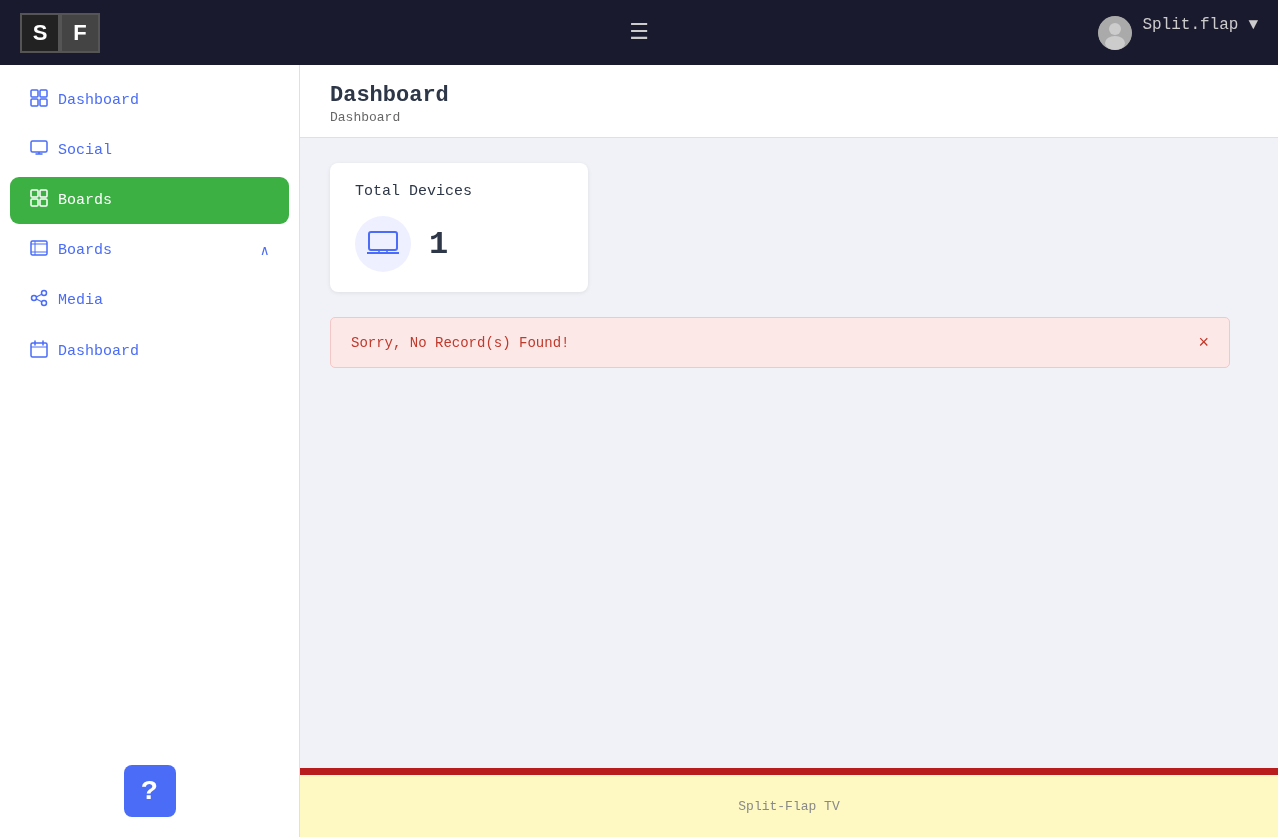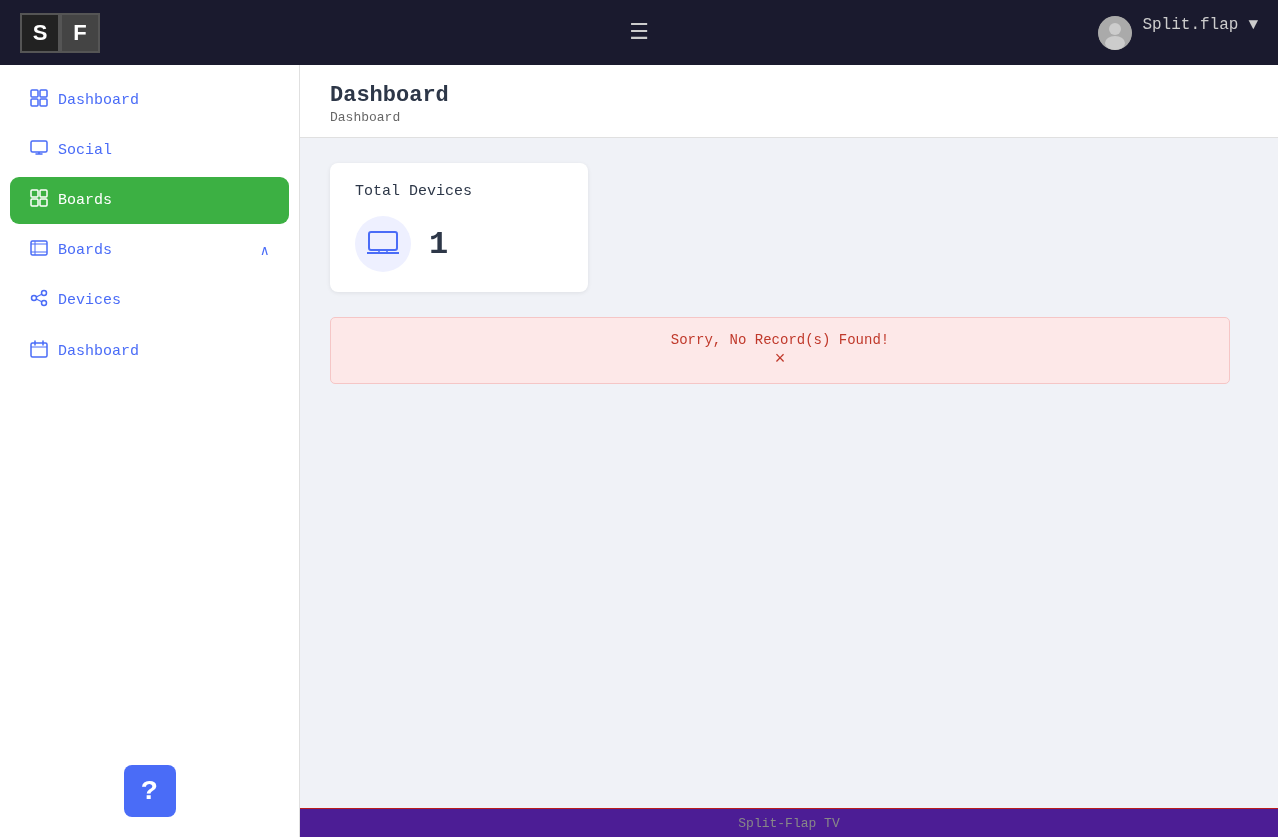--- a/index.html
+++ b/index.html
@@ -202,41 +202,40 @@
     
     .alert-banner {
       background: #fde8e8;
       border: 1px solid #f5c6c6;
       border-radius: 5px;
       padding: 14px 20px;
       display: flex;
       align-items: center;
       justify-content: space-between;
       max-width: 900px;
-      flex-direction: column;
     }
     .alert-text {
       color: #c0392b;
       font-size: 14px;
       font-family: 'Courier New', monospace;
     }
     .alert-close {
       color: #c0392b;
       font-size: 18px;
       cursor: pointer;
       background: none;
       border: none;
       font-family: Arial, sans-serif;
     }
 
     
     .footer {
-      border-top: 1px solid #b91c1c;
-      background: #4c1d95;
-      padding: 5px 30px;
+      border-top: 7px solid #b91c1c;
+      background: #fef9c3;
+      padding: 22px 30px;
       text-align: center;
     }
     .footer-text {
       font-size: 13px;
       color: #888;
       font-family: 'Courier New', monospace;
     }
   </style>
 </head>
 <body>
@@ -317,21 +316,21 @@
     <div class="sidebar-item">
       <span class="icon">
         <svg width="18" height="18" viewBox="0 0 18 18" fill="none">
           <circle cx="14" cy="4" r="2.5" stroke="#4a6cf7" stroke-width="1.5" fill="none"></circle>
           <circle cx="4" cy="9" r="2.5" stroke="#4a6cf7" stroke-width="1.5" fill="none"></circle>
           <circle cx="14" cy="14" r="2.5" stroke="#4a6cf7" stroke-width="1.5" fill="none"></circle>
           <line x1="6.2" y1="8" x2="11.8" y2="5.3" stroke="#4a6cf7" stroke-width="1.2"></line>
           <line x1="6.2" y1="10" x2="11.8" y2="12.7" stroke="#4a6cf7" stroke-width="1.2"></line>
         </svg>
       </span>
-      <span>Devices</span>
+      <span>Media</span>
     </div>
 
     <div class="sidebar-item">
       <span class="icon">
         <svg width="18" height="18" viewBox="0 0 18 18" fill="none">
           <rect x="1" y="3" width="16" height="14" rx="1.5" stroke="#4a6cf7" stroke-width="1.5" fill="none"></rect>
           <path d="M5 1v4M13 1v4" stroke="#4a6cf7" stroke-width="1.5" stroke-linecap="round"></path>
           <path d="M1 7h16" stroke="#4a6cf7" stroke-width="1"></path>
         </svg>
       </span>

